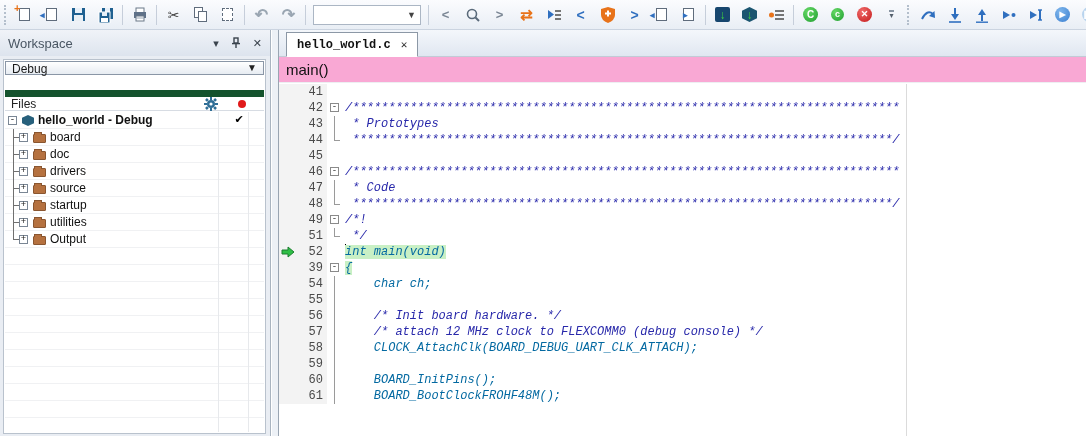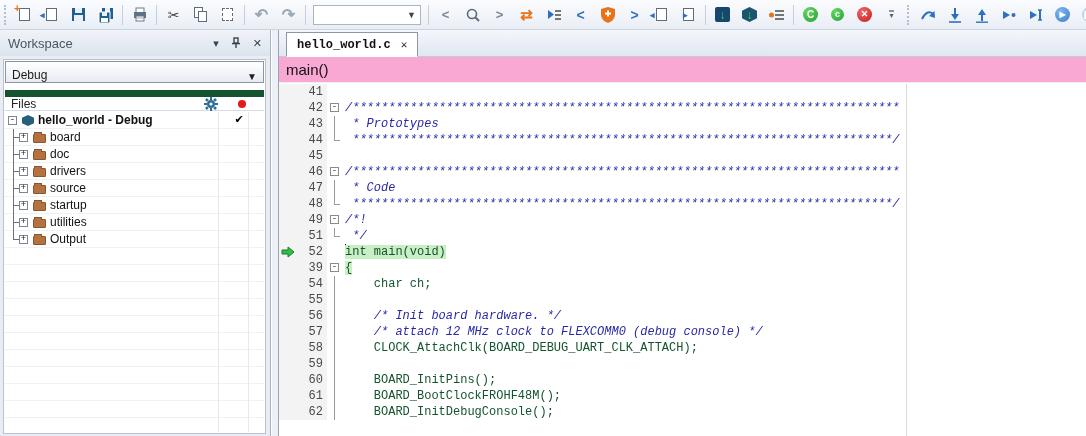--- a/index.html
+++ b/index.html
@@ -61,23 +61,23 @@
     height:26px; display:flex; align-items:center; padding:0 8px;
     background:linear-gradient(#F0F3F8,#DDE4EE); color:#4A5663; font-size:13px; gap:12px;
   }
   .ws-title .spacer { flex:1; }
   .ws-title .ticon { color:#3A434D; font-size:11px; line-height:1; }
   .ws-inner {
     position:absolute; left:3px; right:4px; top:29px; bottom:2px;
     border:1px solid #B9C2CD; background:#fff;
   }
   .ws-combo {
-    position:absolute; left:1px; right:1px; top:1px; height:22px;
+    position:absolute; left:1px; right:1px; top:1px; height:14px;
     border:1px solid #8A96A6; background:linear-gradient(#FFFFFF,#E7ECF2);
-    display:flex; align-items:flex-end; padding:0 6px; font-size:12px; color:#1A1A1A;
+    display:flex; align-items:flex-start; padding:0 6px; font-size:12px; color:#1A1A1A;
   }
   .ws-combo .spacer { flex:1; }
   .ws-combo .caret { font-size:10px; color:#222; }
   .files-header {
     position:absolute; left:1px; right:1px; top:30px; height:21px; background:#fff;
     border-top:7px solid #14532d; border-bottom:1px solid #D7DCE3;
     display:flex; align-items:center; padding:0 6px; font-size:12px; color:#222;
   }
   .files-header .spacer { flex:1; }
   .gear-svg { display:block; }
@@ -139,21 +139,21 @@
   .ln-arrow svg { position:absolute; left:2px; top:2px; }
   .ln-num { flex:1; text-align:right; padding-right:4px; color:#4A4A4A; }
   .ln-fold { width:16px; position:relative; flex:0 0 auto; }
   .foldbox {
     position:absolute; left:3px; top:3px; width:9px; height:9px; background:#fff;
     border:1px solid #8A8A8A; font-size:9px; line-height:7px; text-align:center; color:#333;
   }
   .fold-v { position:absolute; left:7px; width:1px; background:#9A9A9A; top:0; height:16px; }
   .fold-v.half { height:9px; }
   .fold-h { position:absolute; left:7px; top:8px; width:6px; height:1px; background:#9A9A9A; }
-  .ln-text { white-space:pre; padding-left:2px; color:#14532d; }
+  .ln-text { white-space:pre; padding-left:2px; color:#0369a1;font-style:italic; }
   .ln-text .hl { background:#C9F0C5; }
   .comment .ln-text { color:#2828AA; font-style:italic; }
   .cursor { display:inline-block; width:1px; height:13px; background:#000; vertical-align:-2px; margin-right:-1px; }
 </style>
 </head>
 <body>
 
 <div class="toolbar" id="toolbar">
     <span class="handle"></span>
     <button class="tbtn">
@@ -641,24 +641,14 @@
       <div class="crow">
         <span class="gut">
           <span class="ln-arrow"></span>
           <span class="ln-num">61</span>
         </span>
         <span class="ln-fold">
           <span class="fold-v"></span>
         </span>
         <span class="ln-text">    BOARD_BootClockFROHF48M();</span>
       </div>
-      <div class="crow">
-        <span class="gut">
-          <span class="ln-arrow"></span>
-          <span class="ln-num">62</span>
-        </span>
-        <span class="ln-fold">
-          <span class="fold-v"></span>
-        </span>
-        <span class="ln-text">    BOARD_InitDebugConsole();</span>
-      </div>
     </div>
 </div>
 
 </body></html>

